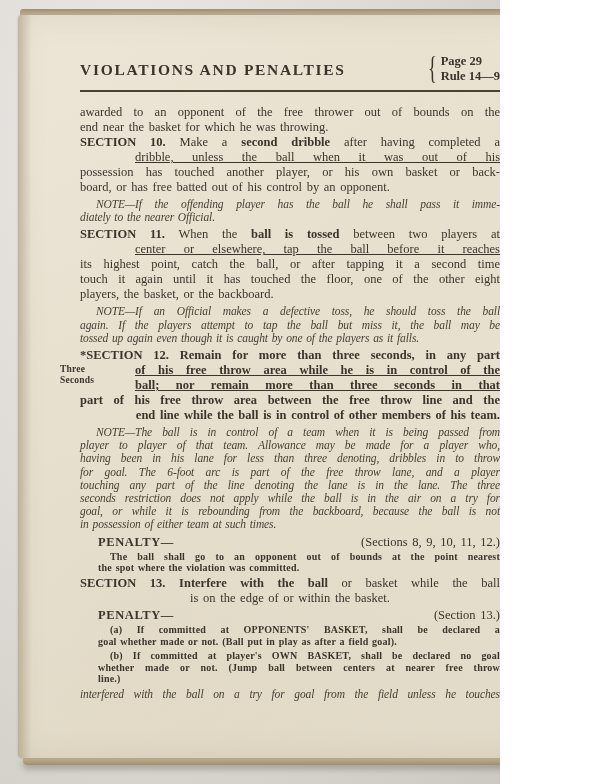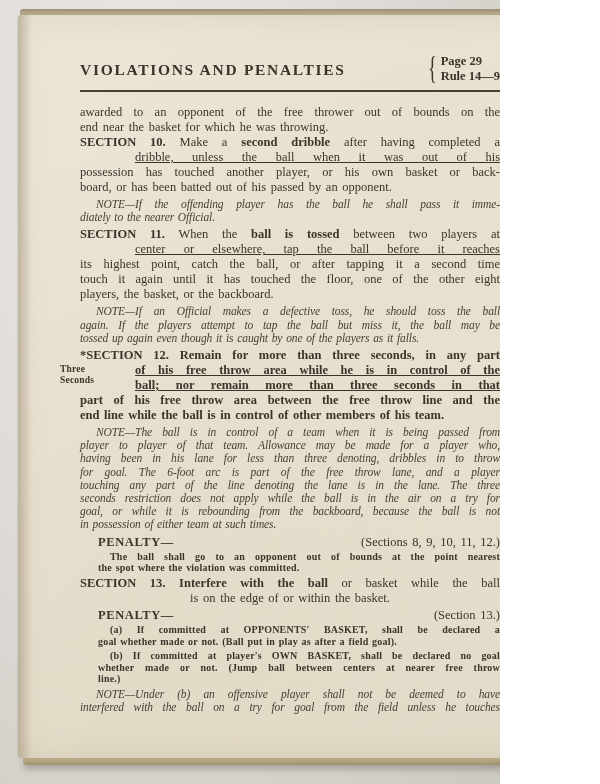--- a/index.html
+++ b/index.html
@@ -51,21 +51,21 @@
   .title { font-weight:bold; font-size:15.5px; letter-spacing:1.7px; margin-top:10px; white-space:nowrap; }
   .hdr-right { margin-left:auto; display:flex; align-items:center; }
   .brace { font-size:31px; font-weight:normal; transform:scaleX(0.6); margin-right:1px; }
   .refs { font-weight:bold; font-size:12.5px; line-height:15px; white-space:nowrap; }
   .rule { height:2px; background:#49412f; margin-top:3px; }
 
   .bodytext { margin-top:13px; font-size:12.5px; line-height:15px; word-spacing:1.5px; }
   .j { text-align:justify; text-align-last:justify; }
   .c { text-align:center; }
   .ind { margin-left:55px;text-decoration:underline; }
-  .b { font-weight:bold; }
+  .b { font-weight:bold;text-align:right; }
   .sec { position:relative; }
   .mlabel { position:absolute; left:-20px; top:16px; width:50px; font-size:9.5px; font-weight:bold; line-height:10.5px; letter-spacing:0.2px; }
   .note { font-style:italic; font-size:11.5px; line-height:13.2px; margin:3px 0 3px; color:#453f34; letter-spacing:-0.1px; word-spacing:1px; }
   .note .ti { text-indent:16px; }
   .pen { display:flex; font-size:12.5px; margin:2px 0 1px; }
   .plabel { font-weight:bold; margin-left:18px; letter-spacing:0.6px; }
   .pref { margin-left:auto; }
   .small { font-size:10px; font-weight:bold; line-height:11.8px; margin-left:18px; letter-spacing:0.2px; word-spacing:1px; margin-bottom:2px; }
   .small .ti2 { text-indent:12px; }
 </style>
@@ -99,21 +99,21 @@
 
           <div>
             <div class="j">awarded to an opponent of the free thrower out of bounds on the</div>
             <div>end near the basket for which he was throwing.</div>
           </div>
 
           <div class="sec">
             <div class="j"><span class="b">SECTION 10.</span><span> Make a </span><span class="b">second dribble</span><span> after having completed a</span></div>
             <div class="j ind">dribble, unless the ball when it was out of his</div>
             <div class="j">possession has touched another player, or his own basket or back-</div>
-            <div>board, or has been batted out of his passed by an opponent.</div>
+            <div>board, or has free batted out of his control by an opponent.</div>
           </div>
 
           <div class="note">
             <div class="j ti">NOTE—If the offending player has the ball he shall pass it imme-</div>
             <div>diately to the nearer Official.</div>
           </div>
 
           <div class="sec">
             <div class="j"><span class="b">SECTION 11.</span><span> When the </span><span class="b">ball is tossed</span><span> between two players at</span></div>
             <div class="j ind">center or elsewhere, tap the ball before it reaches</div>
@@ -173,21 +173,20 @@
             <div class="j ti2">(a) If committed at OPPONENTS' BASKET, shall be declared a</div>
             <div>goal whether made or not. (Ball put in play as after a field goal).</div>
           </div>
           <div class="small">
             <div class="j ti2">(b) If committed at player's OWN BASKET, shall be declared no goal</div>
             <div class="j">whether made or not. (Jump ball between centers at nearer free throw</div>
             <div>line.)</div>
           </div>
 
           <div class="note">
-            <div class="j ti">NOTE—Under (b) an offensive player shall not be deemed to have</div>
             <div class="j">interfered with the ball on a try for goal from the field unless he touches</div>
           </div>
 
         </div>
       </div>
     </div>
   </div>
 </div>
 
 </body></html>

